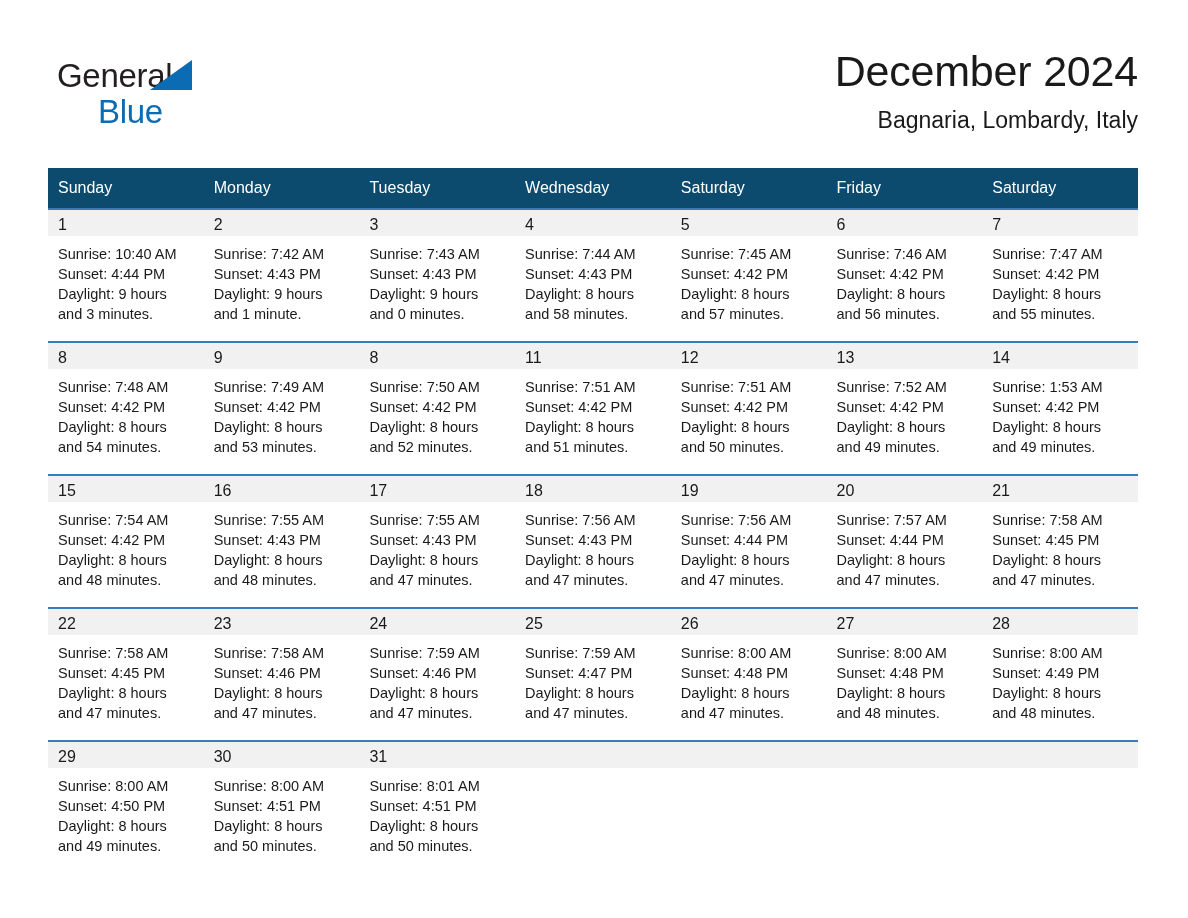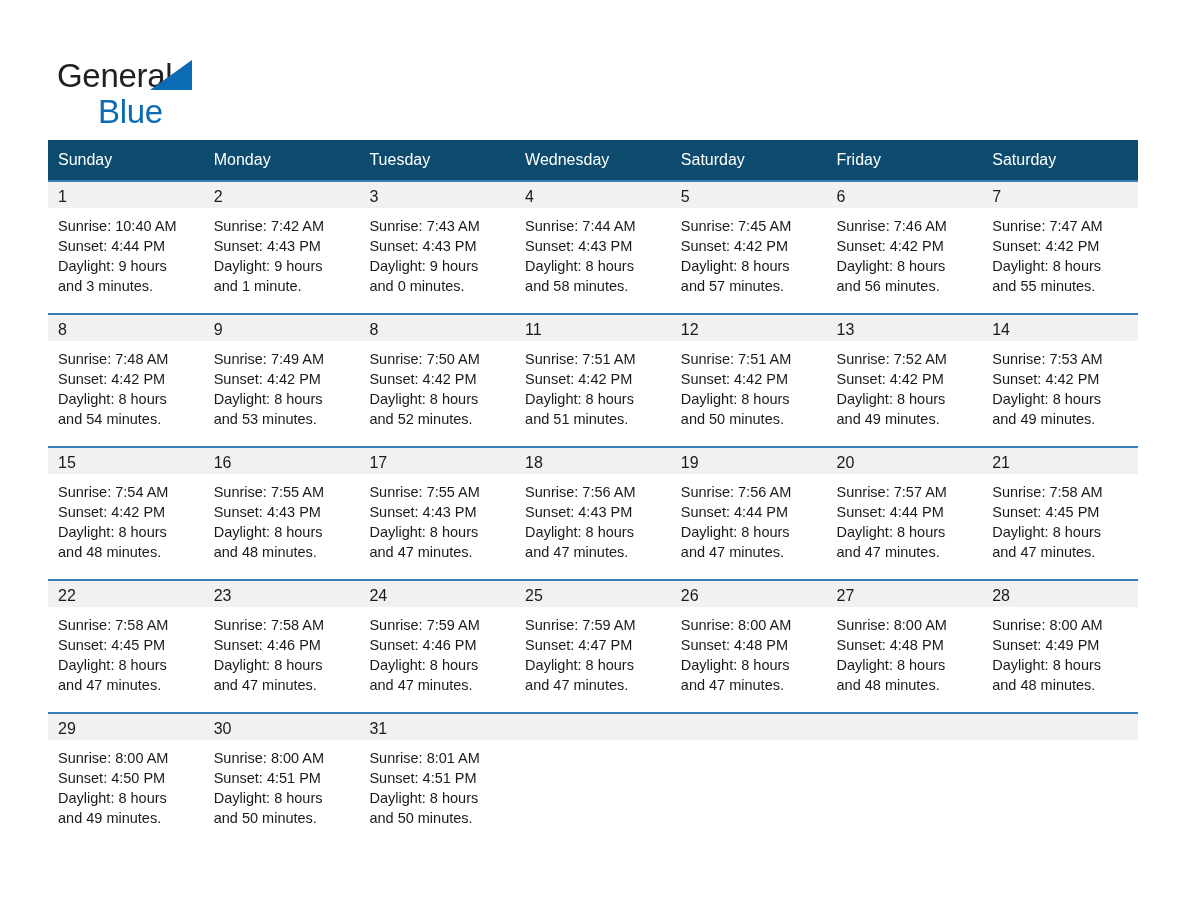--- a/index.html
+++ b/index.html
@@ -23,21 +23,21 @@
     padding: 0;
   }
 
   
   .header {
     display: flex;
     align-items: flex-start;
     justify-content: space-between;
     padding: 47px 50px 0 57px;
     box-sizing: border-box;
-    height: 140px;
+    height: 168px;
   }
   .brand {
     position: relative;
     width: 160px;
     height: 74px;
     line-height: 1;
   }
   .brand-general {
     position: absolute;
     left: 0;
@@ -148,20 +148,24 @@
 </head>
 <body>
 
 <div class="page">
 
   <div class="header">
     <div class="brand">
       <span class="brand-general">General</span>
       <span class="brand-triangle"></span>
       <span class="brand-blue">Blue</span>
+    </div>
+    <div class="title-block">
+      <h1 class="cal-title">December 2024</h1>
+      <h2 class="cal-subtitle">Bagnaria, Lombardy, Italy</h2>
     </div>
   </div>
 
   <table class="calendar">
     <thead>
       <tr class="dow-row">
         <th>Sunday</th>
         <th>Monday</th>
         <th>Tuesday</th>
         <th>Wednesday</th>
@@ -316,21 +320,21 @@
             <div>Sunset: 4:42 PM</div>
             <div>Daylight: 8 hours</div>
             <div>and 49 minutes.</div>
           </div>
         </div>
           </td>
         <td class="daycell">
             <div class="inner">
           <div class="daynum-band">14</div>
           <div class="info">
-            <div>Sunrise: 7:53 AM</div>
+            <div>Sunrise: 1:53 AM</div>
             <div>Sunset: 4:42 PM</div>
             <div>Daylight: 8 hours</div>
             <div>and 49 minutes.</div>
           </div>
         </div>
           </td>
       </tr>
 
       <tr class="week">
         <td class="daycell">

